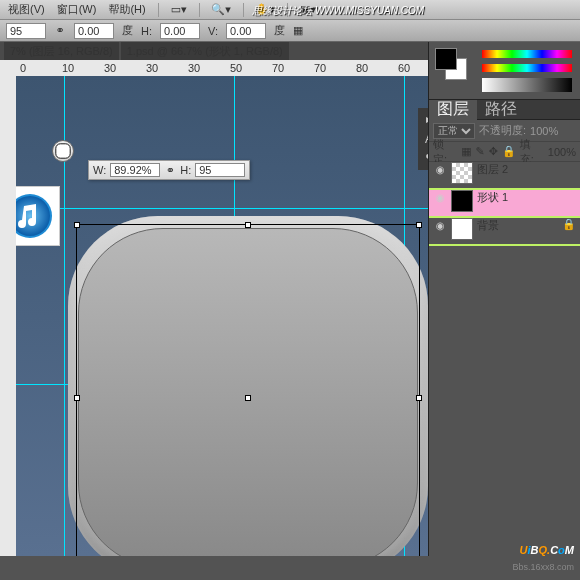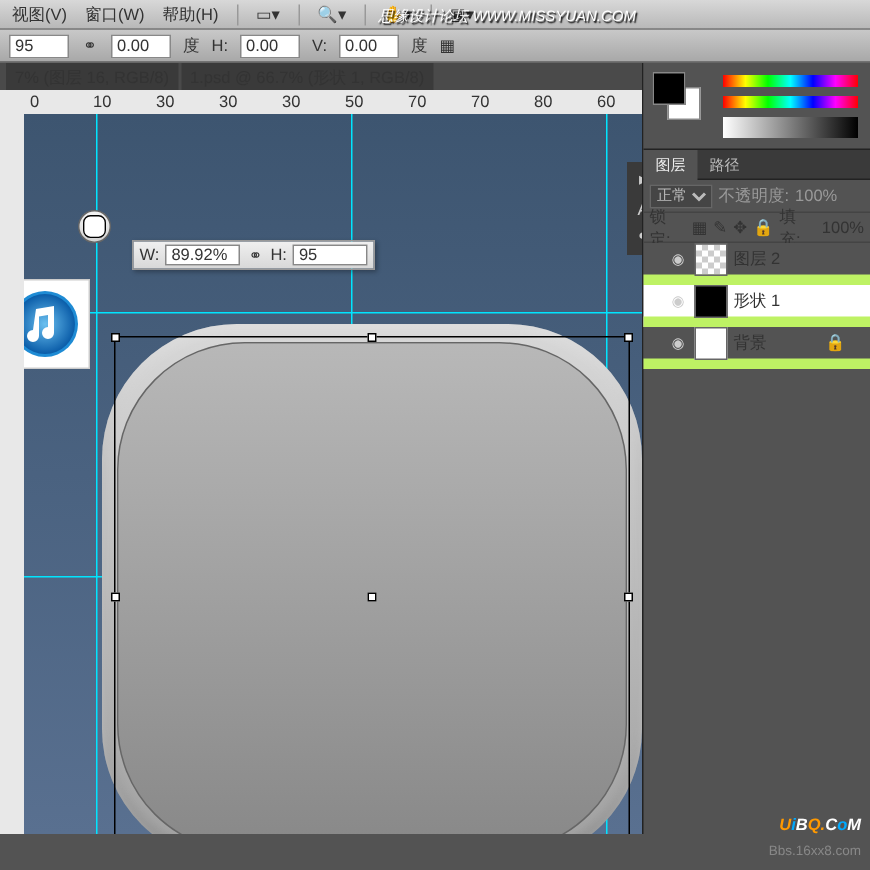--- a/index.html
+++ b/index.html
@@ -33,28 +33,28 @@
 .wh-box .inp{min-width:50px;height:14px}
 .panels{width:152px;background:#535353;border-left:1px solid #222;display:flex;flex-direction:column}
 .color-panel{height:58px;background:#535353;border-bottom:1px solid #222;padding:4px;position:relative}
 .fg-bg{position:absolute;left:6px;top:6px;width:32px;height:32px}
 .fg-bg .fg{position:absolute;width:22px;height:22px;background:#000;border:1px solid #888;z-index:2}
 .fg-bg .bg{position:absolute;width:22px;height:22px;background:#fff;border:1px solid #888;right:0;bottom:0}
 .color-strip{position:absolute;right:8px;top:8px;width:90px;height:8px;background:linear-gradient(90deg,red,#ff0,#0f0,#0ff,#00f,#f0f,red)}
 .color-strip2{position:absolute;right:8px;top:22px;width:90px;height:8px;background:linear-gradient(90deg,red,#ff0,#0f0,#0ff,#00f,#f0f,red)}
 .divider{position:absolute;right:8px;top:36px;width:90px;height:14px;background:linear-gradient(90deg,#fff,#000)}
 .tabs-p{height:20px;background:#3a3a3a;display:flex;align-items:center;border-bottom:1px solid #222}
-.tabs-p .pt{padding:3px 8px;color:#bbb;font-size:10px}
+.tabs-p .pt{padding:3px 8px;color:#bbb;font-size:16px}
 .tabs-p .pt.active{background:#535353;color:#eee}
 .layer-opts{height:22px;background:#535353;display:flex;align-items:center;padding:0 4px;gap:4px;font-size:10px;color:#bbb;border-bottom:1px solid #444}
 .layer-opts select{background:#454545;border:1px solid #666;color:#bbb;height:16px;font-size:10px}
 .layer-opts .opval{color:#999}
 .lock-row{height:20px;background:#535353;display:flex;align-items:center;padding:0 4px;gap:4px;font-size:10px;color:#bbb;border-bottom:1px solid #444}
-.layer{height:28px;background:#535353;border-bottom:7px solid #bef264;display:flex;align-items:center;padding:0 16px;gap:4px;color:#ccc;font-size:10px}
-.layer.sel{background:#ffffff;color:#fff}
+.layer{height:28px;background:#535353;border-bottom:2px solid #bef264;display:flex;padding:0 4px;gap:4px;color:#ccc;font-size:10px}
+.layer.sel{background:#f9a8d4;color:#fff}
 .eye{width:14px;height:14px;display:flex;align-items:center;justify-content:center}
 .eye:before{content:"◉";font-size:10px;color:#ccc}
 .thumb{width:22px;height:22px;border:1px solid #666;background:#fff;display:flex;align-items:center;justify-content:center;overflow:hidden}
 .thumb.trans{background:repeating-conic-gradient(#ccc 0 25%,#fff 0 50%) 0 0/8px 8px}
 .thumb.black{background:#000}
 .thumb.canvas{background:linear-gradient(#3d5570,#597090)}
 .thumb.shape svg{width:18px;height:18px}
 .tool-strip{position:absolute;left:418px;top:66px;width:22px;background:#3a3a3a;padding:2px;display:flex;flex-direction:column;gap:2px}
 .tool-strip div{width:18px;height:18px;color:#ccc;display:flex;align-items:center;justify-content:center;font-size:12px}
 .watermark1{position:absolute;right:156px;top:4px;color:#fff;font-size:10px;font-style:italic;text-shadow:1px 1px 1px #000}

